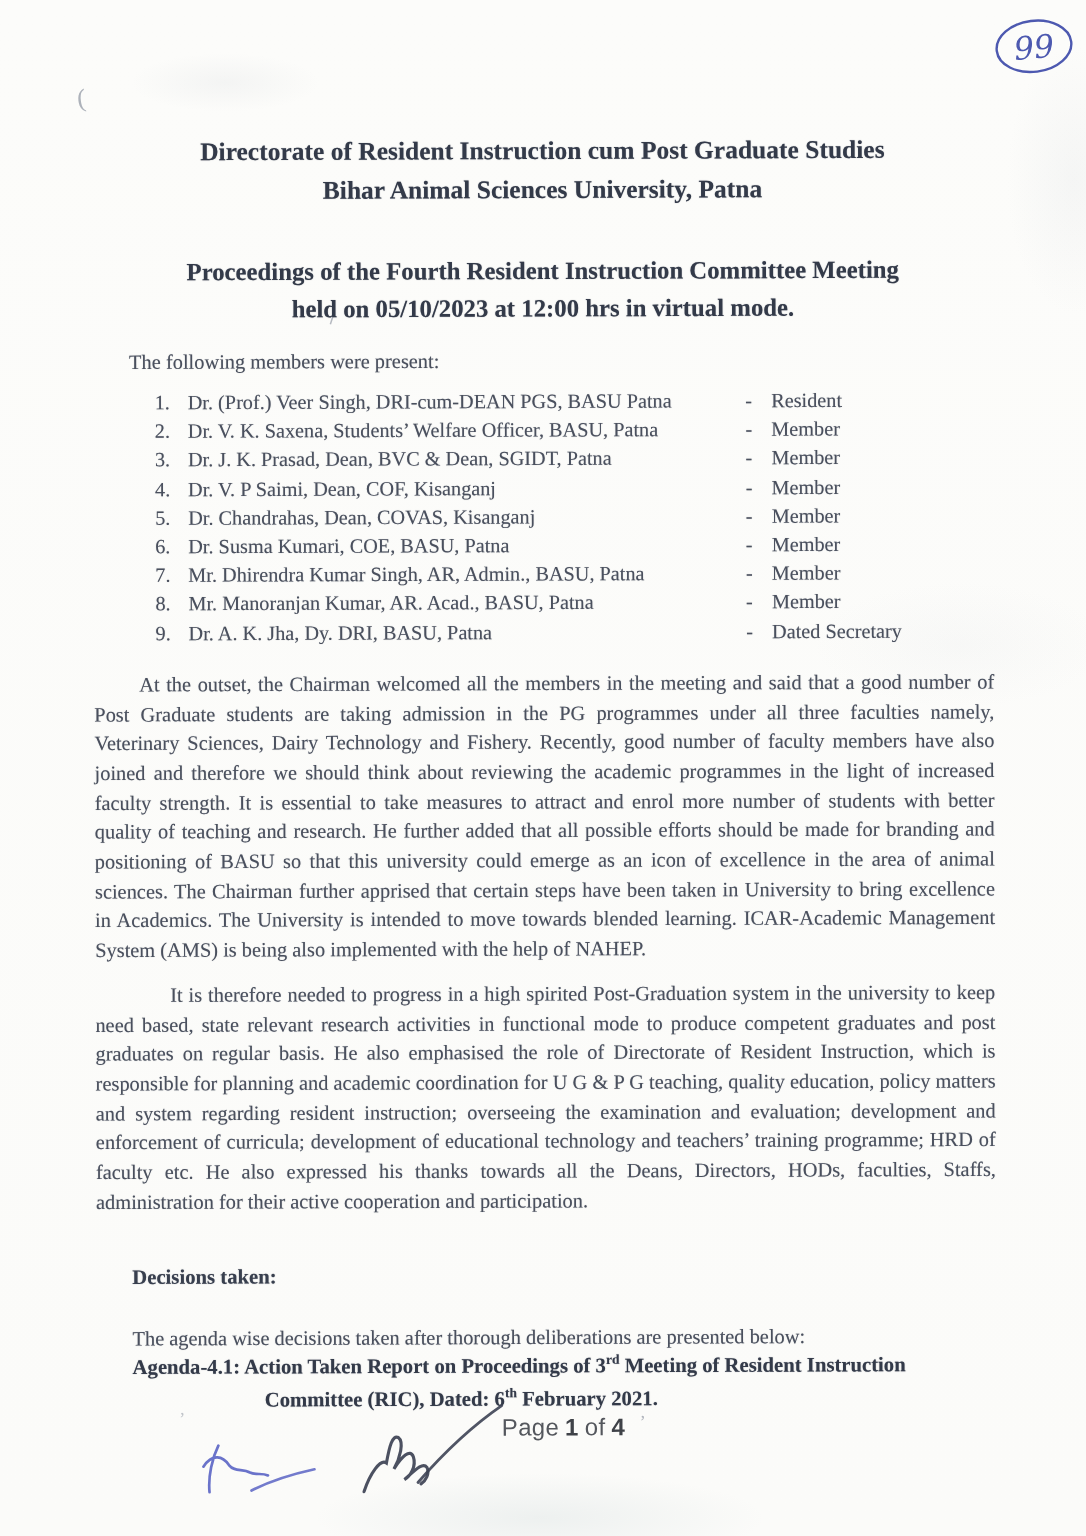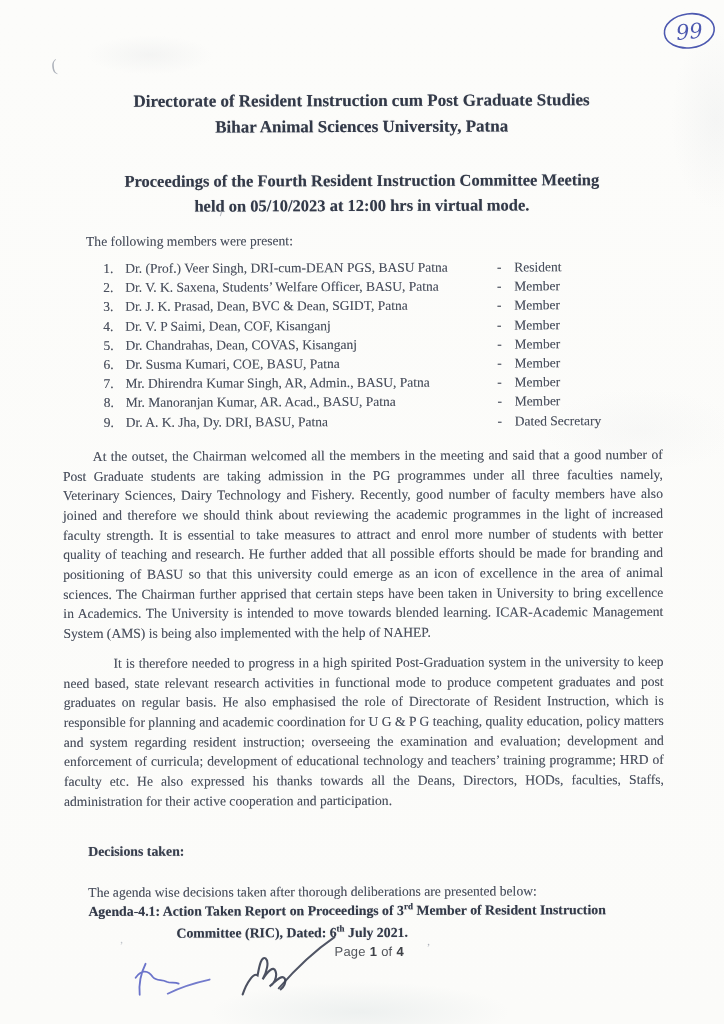--- a/index.html
+++ b/index.html
@@ -42,21 +42,21 @@
 
   .decisions{margin-top:33px;margin-left:24px;font-weight:bold;color:#383f4e;font-size:13.8px;}
   .agenda-intro{margin-top:25px;margin-left:24px;font-size:13.6px;}
   .agenda-b{margin-left:24px;font-weight:bold;color:#333a49;font-size:13.8px;line-height:22px;}
   .agenda-b2{margin-left:112px;}
   sup{font-size:9px;line-height:0;}
 
   .footer-label{
     position:absolute;left:333px;top:944px;
     font-family:"Liberation Sans","DejaVu Sans",sans-serif;
-    font-size:13px;color:#54575d;letter-spacing:0.2px;
+    font-size:16px;color:#54575d;letter-spacing:0.2px;
   }
   .footer-label .num{font-weight:bold;color:#3f4248;}
   .footer-label .w{font-weight:normal;}
   .pg-sep{display:inline-block;width:4px;}
 
   .corner-99{position:absolute;left:662px;top:10px;width:58px;height:44px;}
   .corner-99 svg{display:block;}
 
   .paren-mark{position:absolute;left:53px;top:55px;color:#9aa0ab;font-size:17px;
     transform:rotate(-6deg);opacity:0.8;}
@@ -158,24 +158,24 @@
 
     <p class="para para1 soft">At the outset, the Chairman welcomed all the members in the meeting and said that a good number of Post Graduate students are taking admission in the PG programmes under all three faculties namely, Veterinary Sciences, Dairy Technology and Fishery. Recently, good number of faculty members have also joined and therefore we should think about reviewing the academic programmes in the light of increased faculty strength. It is essential to take measures to attract and enrol more number of students with better quality of teaching and research. He further added that all possible efforts should be made for branding and positioning of BASU so that this university could emerge as an icon of excellence in the area of animal sciences. The Chairman further apprised that certain steps have been taken in University to bring excellence in Academics. The University is intended to move towards blended learning. ICAR-Academic Management System (AMS) is being also implemented with the help of NAHEP.</p>
 
     <p class="para para2 soft">It is therefore needed to progress in a high spirited Post-Graduation system in the university to keep need based, state relevant research activities in functional mode to produce competent graduates and post graduates on regular basis. He also emphasised the role of Directorate of Resident Instruction, which is responsible for planning and academic coordination for U G &amp; P G teaching, quality education, policy matters and system regarding resident instruction; overseeing the examination and evaluation; development and enforcement of curricula; development of educational technology and teachers’ training programme; HRD of faculty etc.  He also expressed his thanks towards all the Deans, Directors, HODs, faculties, Staffs, administration for their active cooperation and participation.</p>
 
     <div class="decisions softb">Decisions taken:</div>
 
     <div class="agenda-intro soft">The agenda wise decisions taken after thorough deliberations are presented below:</div>
 
     <div class="agenda-b softb">
-      <span>Agenda-4.1: Action Taken Report on Proceedings of 3</span><sup>rd</sup><span> Member of Resident Instruction</span>
+      <span>Agenda-4.1: Action Taken Report on Proceedings of 3</span><sup>rd</sup><span> Meeting of Resident Instruction</span>
     </div>
     <div class="agenda-b agenda-b2 softb">
-      <span>Committee (RIC), Dated: 6</span><sup>th</sup><span> July 2021.</span>
+      <span>Committee (RIC), Dated: 6</span><sup>th</sup><span> February 2021.</span>
     </div>
 
   </div>
 
   <div class="sig-blue">
     <svg width="120" height="52" viewBox="0 0 120 52">
       <path d="M22,10 C18,18 15,30 16,41 M12,24 C18,15 25,17 29,23 C33,28 38,25 43,28 C47,30 51,28 55,30" fill="none" stroke="#5a64c4" stroke-width="1.8" stroke-linecap="round" opacity="0.9"></path>
       <path d="M44,40 C56,34 72,29 86,26" fill="none" stroke="#5a64c4" stroke-width="1.8" stroke-linecap="round" opacity="0.85"></path>
     </svg>
   </div>

